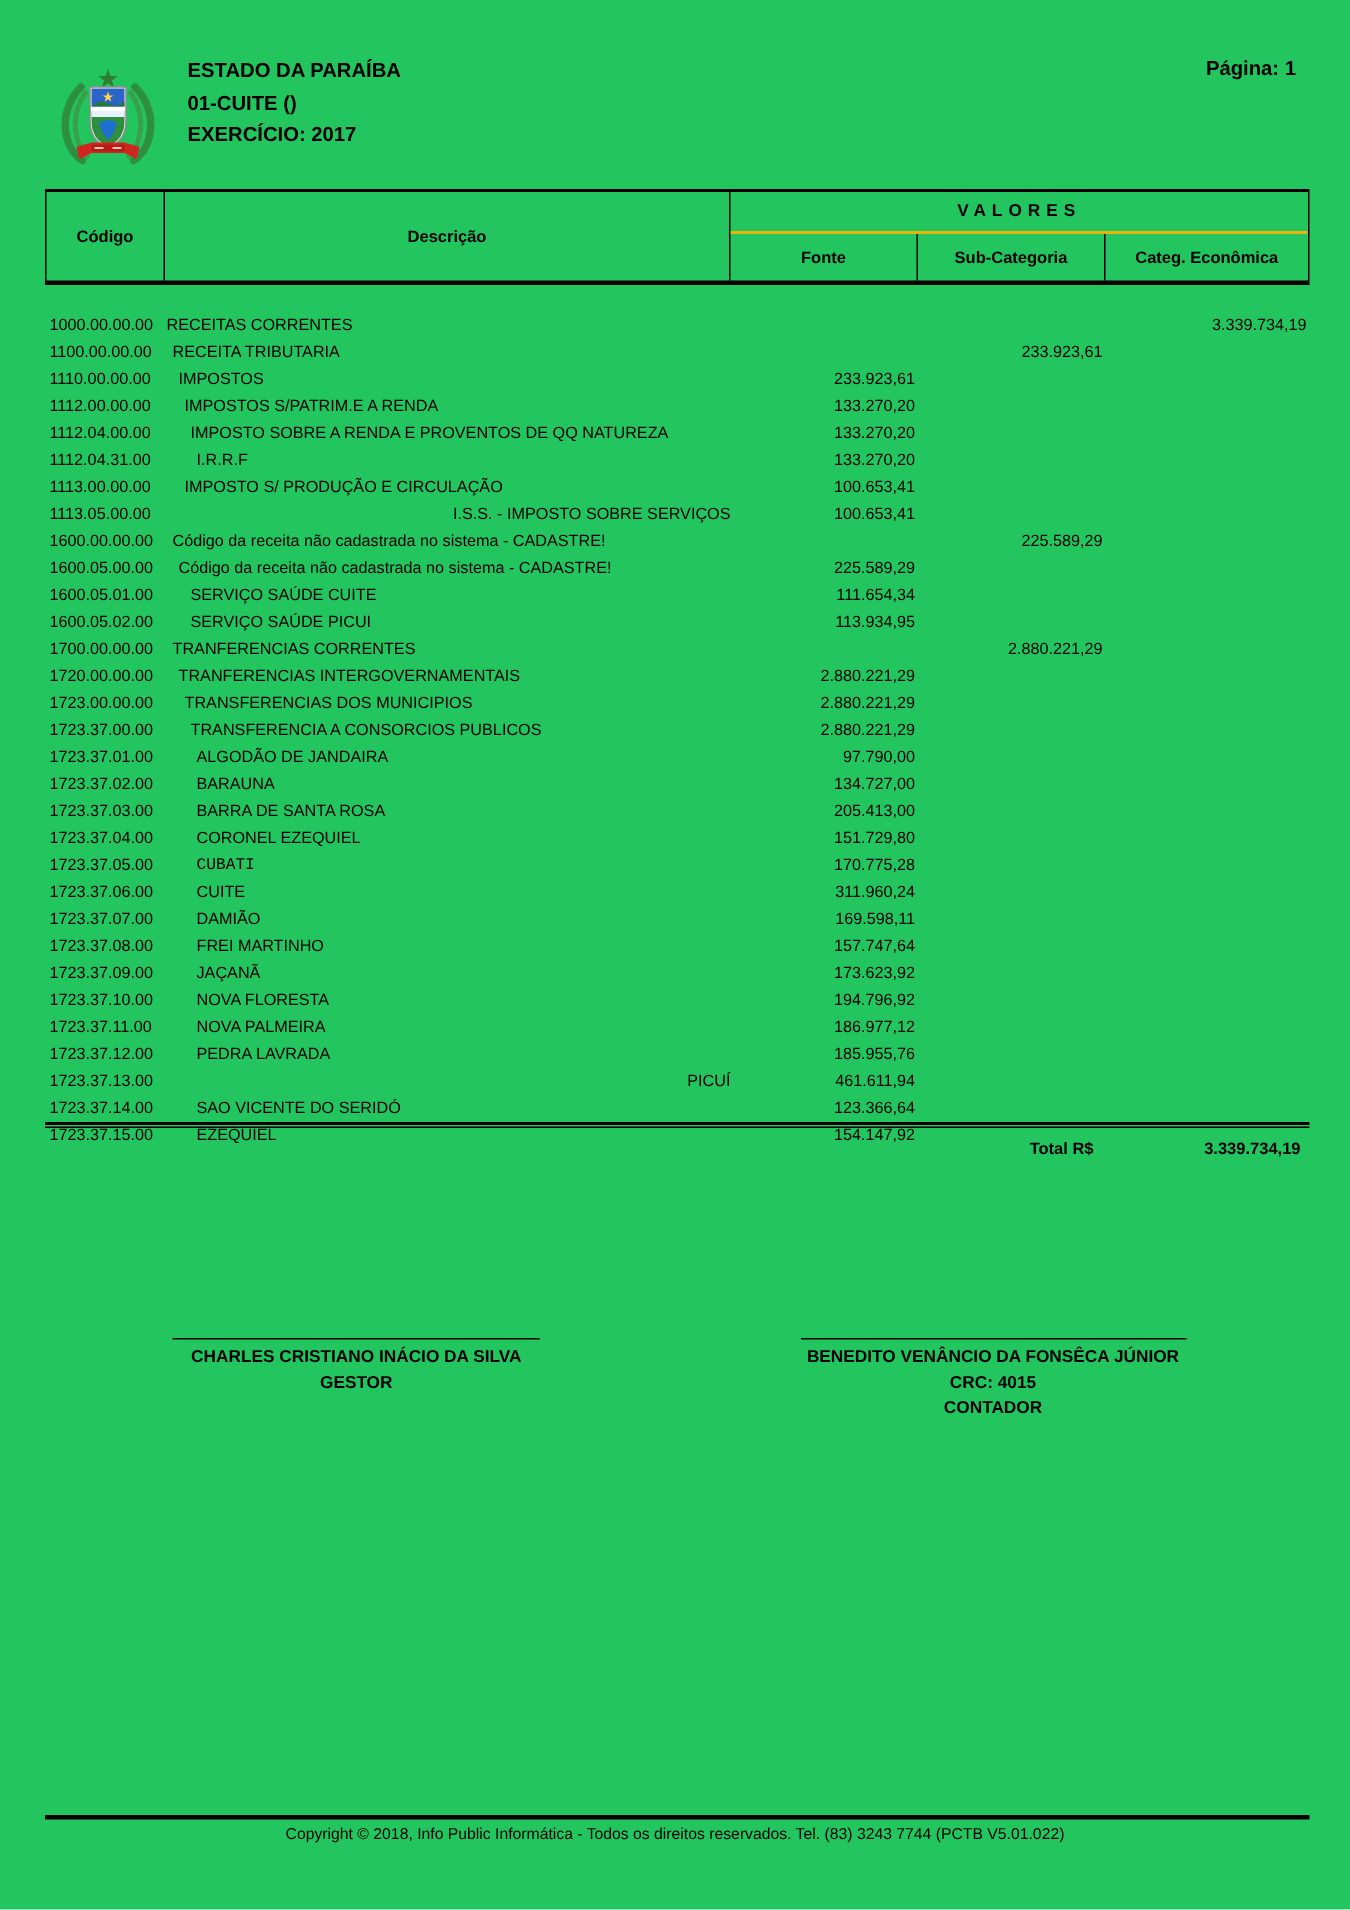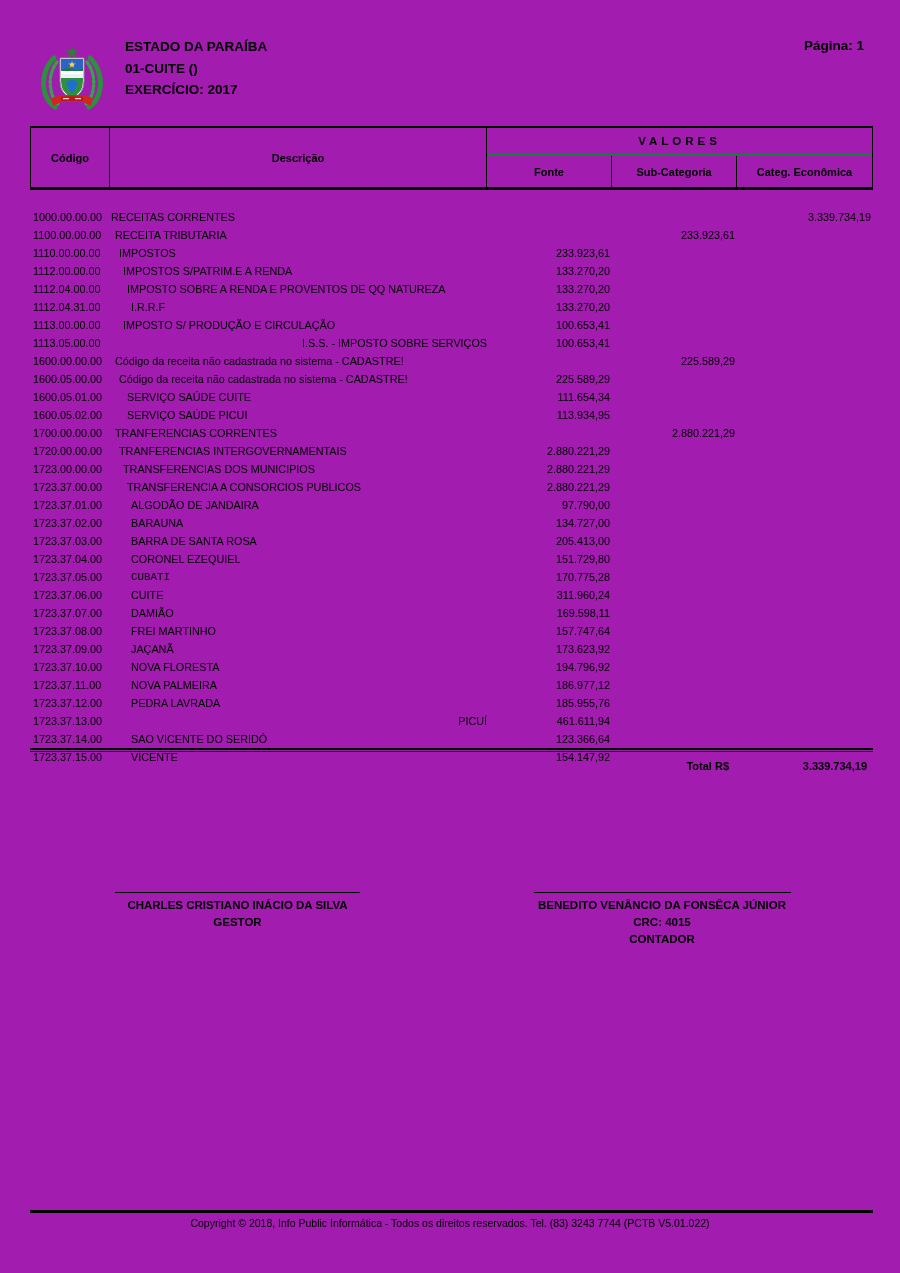--- a/index.html
+++ b/index.html
@@ -1,36 +1,36 @@
 <!DOCTYPE html>
 <html><head>
 <meta charset="utf-8">
 <style>
   * { margin:0; padding:0; box-sizing:border-box; }
   html,body { background:#ffffff; }
   .page {
-    position:relative; width:900px; height:1273px; background:#a21caf;
+    position:relative; width:900px; height:1273px; background:#22c55e;
     font-family:"Liberation Sans", sans-serif; color:#000; overflow:hidden;
   }
   
   .logo { position:absolute; left:39px; top:46px; width:66px; height:70px; }
   .header-text { position:absolute; left:125px; top:36px; font-weight:bold; font-size:13.5px; line-height:21.5px; white-space:nowrap; }
   .page-num { position:absolute; top:38px; right:36px; font-weight:bold; font-size:13.5px; }
   
   .thead {
     position:absolute; left:30px; top:126px; width:843px; height:64px;
     border-top:2px solid #000; border-bottom:3px solid #000;
     border-left:1.5px solid #000; border-right:1.5px solid #000;
     display:flex; font-weight:bold;
   }
   .th { display:flex; align-items:center; justify-content:center; font-size:11px; }
   .th-codigo { width:79px; border-right:1.5px solid #000; }
   .th-desc   { width:377px; border-right:1.5px solid #000; }
   .th-group  { flex:1; display:flex; flex-direction:column; }
-  .th-valores{ height:28px; border-bottom:2px solid #15803d; letter-spacing:4px; font-size:11.5px; }
+  .th-valores{ height:28px; border-bottom:2px solid #eab308; letter-spacing:4px; font-size:11.5px; }
   .th-subrow { flex:1; display:flex; }
   .th-fonte  { width:125px; border-right:1.5px solid #000; }
   .th-subcat { width:125px; border-right:1.5px solid #000; }
   .th-categ  { flex:1; }
   
   .tbody { position:absolute; left:30px; top:208px; width:843px; }
   .row {
     display:grid; grid-template-columns:80px 377px 125px 125px 136px;
     height:18px; align-items:center; font-size:10.8px; white-space:nowrap;
   }
@@ -345,21 +345,21 @@
     <div class="row">
       <div class="cell code">1723.37.14.00</div>
       <div class="cell desc" style="padding-left: 21px;">SAO VICENTE DO SERIDÓ</div>
       <div class="cell num">123.366,64</div>
       <div class="cell num"></div>
       <div class="cell num"></div>
     </div>
 
     <div class="row">
       <div class="cell code">1723.37.15.00</div>
-      <div class="cell desc" style="padding-left: 21px;">VICENTE</div>
+      <div class="cell desc" style="padding-left: 21px;">EZEQUIEL</div>
       <div class="cell num">154.147,92</div>
       <div class="cell num"></div>
       <div class="cell num"></div>
     </div>
   </div>
 
   <div class="body-end"></div>
 
   <div class="total-row">
     <div class="total-label">Total R$</div>

